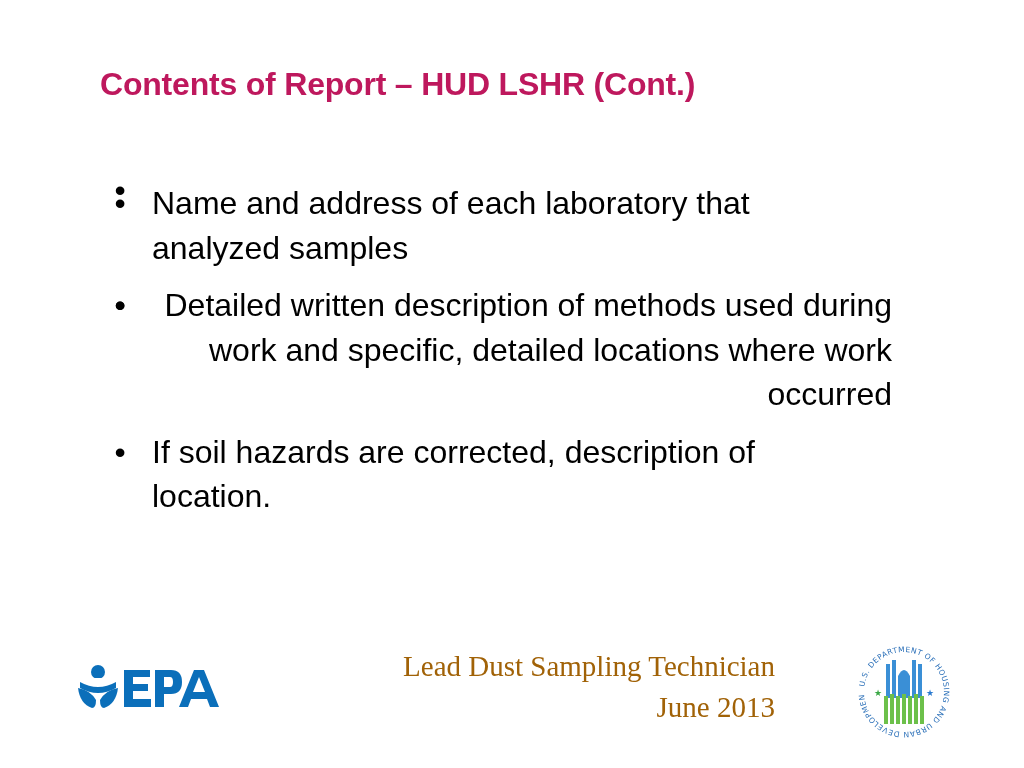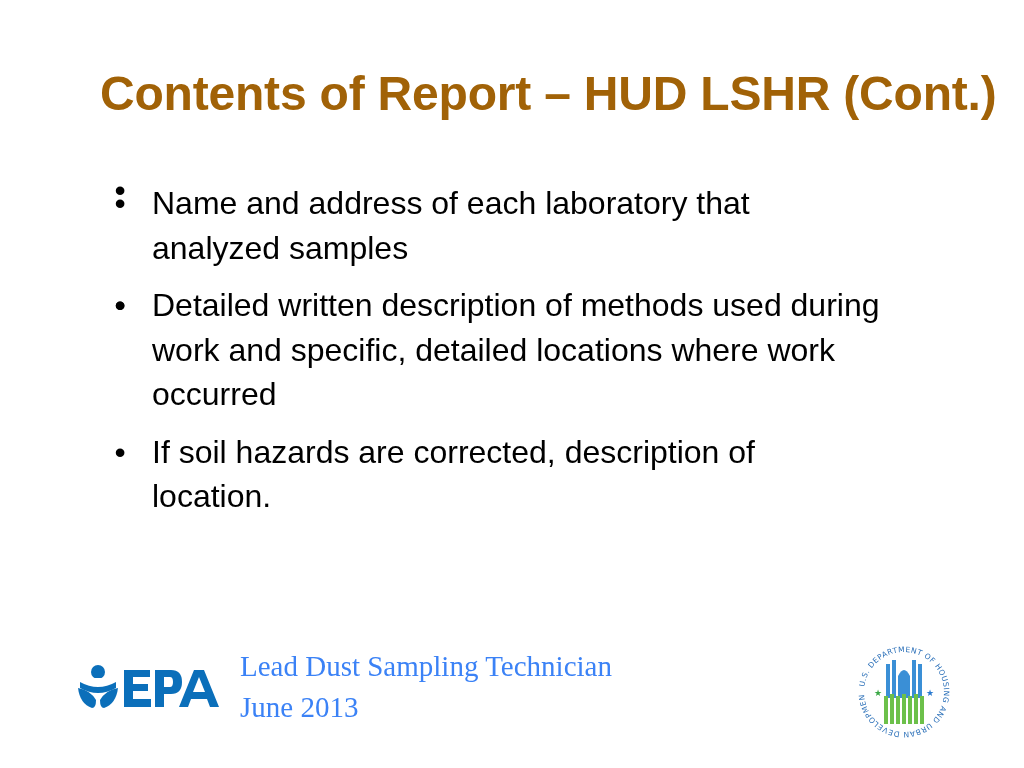--- a/index.html
+++ b/index.html
@@ -1,35 +1,35 @@
 <!DOCTYPE html>
 <html><head>
 <meta charset="utf-8">
 <style>
   html, body { margin: 0; padding: 0; background: #ffffff; }
   body { width: 1024px; height: 768px; position: relative; overflow: hidden; font-family: "Liberation Sans", sans-serif; }
-  .title { position: absolute; left: 100px; top: 66px; font-size: 48px; font-weight: bold; color: #a16207; white-space: nowrap; letter-spacing: -0.2px; }
+  .title { position: absolute; left: 100px; top: 66px; font-size: 32px; font-weight: bold; color: #be185d; white-space: nowrap; letter-spacing: -0.2px; }
   .bullets { position: absolute; left: 110px; top: 168px; width: 820px; margin: 0; padding: 0; list-style: none; }
   .bullets li { position: relative; padding-left: 42px; font-size: 32px; line-height: 44.5px; color: #000; margin-bottom: 13px; }
   .bullets li .dot { position: absolute; left: 0; top: 0; width: 20px; text-align: center; }
-  .footer { position: absolute; left: 240px; top: 646px; width: 535px; text-align: left; font-family: "Liberation Serif", serif; font-size: 29px; line-height: 41px; color: #3b82f6; }
+  .footer { position: absolute; left: 240px; top: 646px; width: 535px; text-align: right; font-family: "Liberation Serif", serif; font-size: 29px; line-height: 41px; color: #a16207; }
   .epa { position: absolute; left: 76px; top: 664px; width: 150px; height: 46px; }
   .hud { position: absolute; left: 852px; top: 640px; width: 104px; height: 104px; }
 </style>
 </head>
 <body>
 
 <div>
   <div class="title">Contents of Report – HUD LSHR (Cont.)</div>
 
   <ul class="bullets">
     <li><span class="dot">•</span></li>
     <li><span class="dot">•</span><span style="display:inline-block;width:720px;">Name and address of each laboratory that analyzed samples</span></li>
     <li><span class="dot">•</span></li>
-    <li><span class="dot">•</span><span style="display:inline-block;width:740px;">Detailed written description of methods used during work and specific, detailed locations where work occurred</span></li>
+    <li><span class="dot">•</span><span style="display:inline-block;width:740px;text-align:right;">Detailed written description of methods used during work and specific, detailed locations where work occurred</span></li>
     <li><span class="dot">•</span><span style="display:inline-block;width:720px;">If soil hazards are corrected, description of location.</span></li>
   </ul>
 
   <div class="footer">
     <div>Lead Dust Sampling Technician</div>
     <div>June 2013</div>
   </div>
 
   <div class="epa">
     <svg width="150" height="46" viewBox="0 0 150 46">

